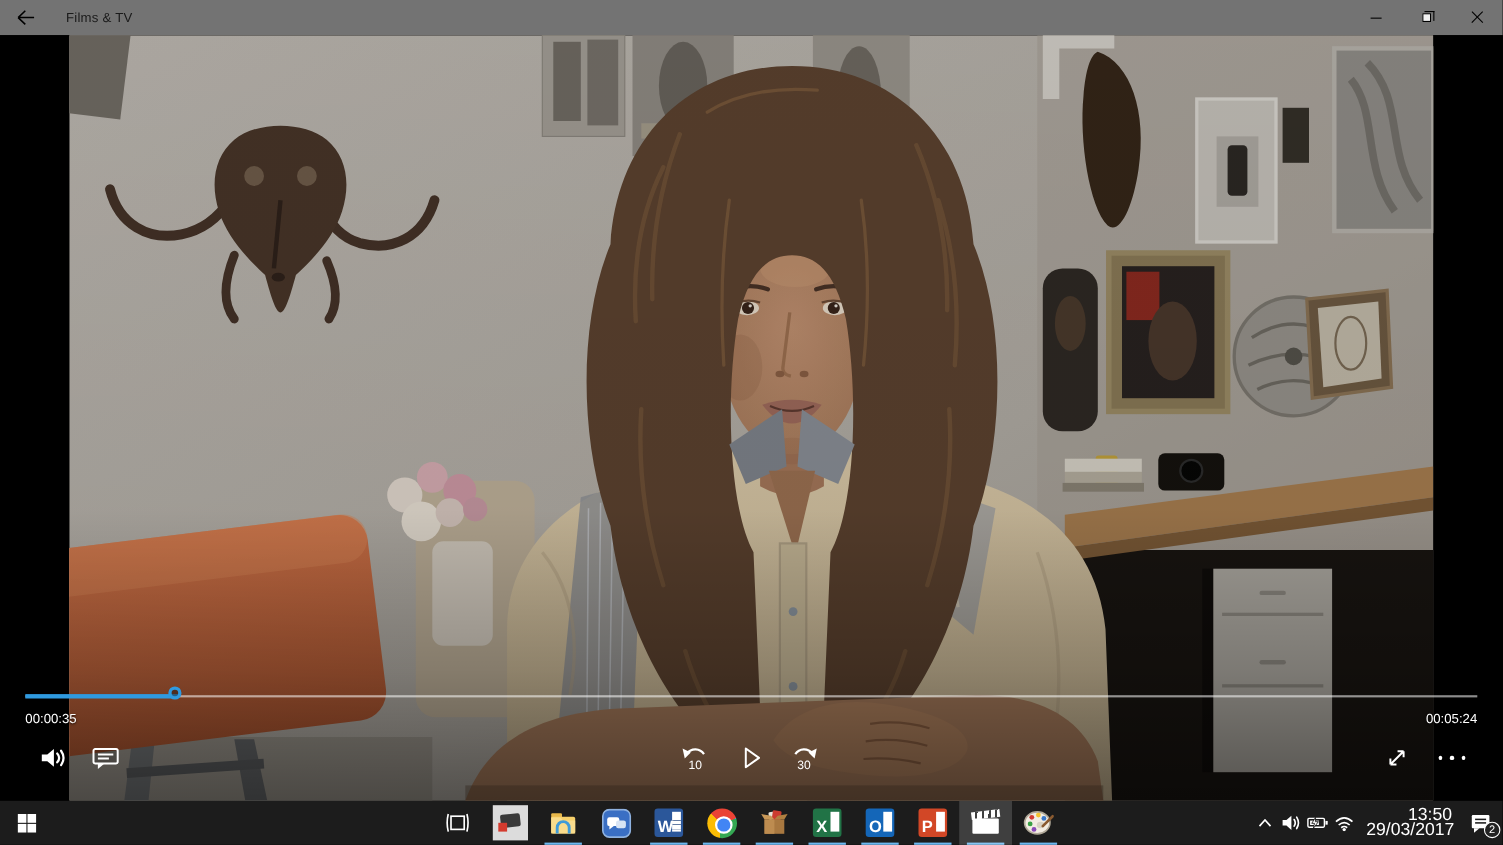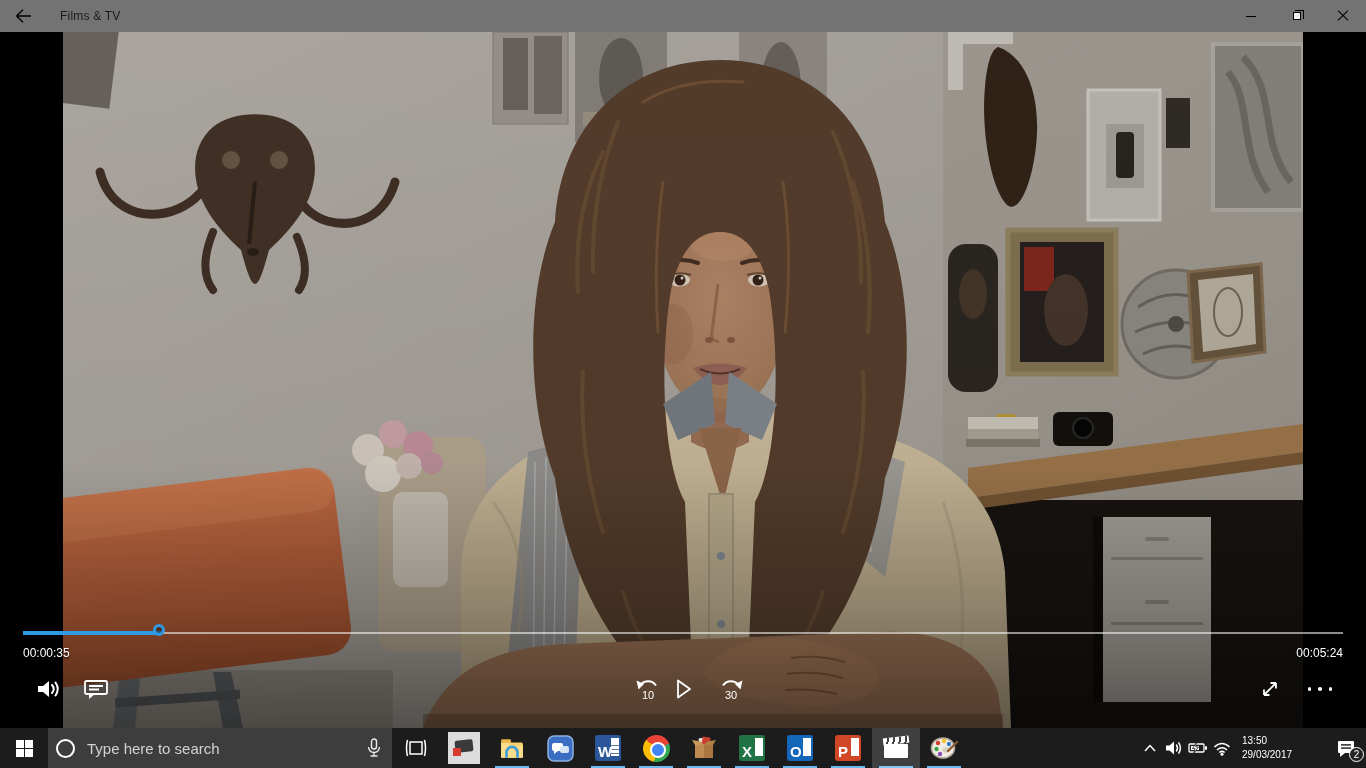--- a/index.html
+++ b/index.html
@@ -36,21 +36,21 @@
   .seek-progress { position:absolute; left:0; top:-1px; height:4px; background:#2f9ae0; width:10.5%; }
   .seek-thumb { position:absolute; top:-8px; left:10.5%; width:12px; height:12px; margin-left:-9px;
     border:3px solid #2f9ae0; border-radius:50%; background:rgba(25,25,28,.45); }
   .time { position:absolute; top:614px; font-size:12px; color:#fff;
     text-shadow:0 1px 2px rgba(0,0,0,.9); }
   .time-elapsed { left:23px; }
   .time-duration { right:23px; }
   .pbtn { position:absolute; top:641px; width:32px; height:32px; display:flex;
     align-items:center; justify-content:center; }
   .pb-volume { left:32px; } .pb-cc { left:80px; }
-  .pb-skipback { left:632px; } .pb-play { left:667px; } .pb-skipfwd { left:715px;text-decoration:underline; }
+  .pb-skipback { left:616px; } .pb-play { left:667px; } .pb-skipfwd { left:715px;text-decoration:underline; }
   .pb-full { left:1254px; } .pb-more { left:1304px; }
   .dots { display:flex; gap:7px; }
   .dots i { width:3.5px; height:3.5px; background:#fff; border-radius:50%; }
 
   
   .taskbar { position:absolute; left:0; bottom:0; width:1366px; height:40px; background:#1c1c1c; }
   .start-btn { position:absolute; left:0; top:0; width:48px; height:40px; display:flex;
     align-items:center; justify-content:center; }
   .search-box { position:absolute; left:48px; top:0; width:344px; height:40px; background:#3d3d3d;
     display:flex; align-items:center; }
@@ -81,21 +81,21 @@
   .chrome-ball { position:relative; width:27px; height:27px; border-radius:50%;
     background:conic-gradient(from -50deg,#ea4335 0 120deg,#4285f4 0 121deg,#34a853 0 240deg,#fbbc05 0 360deg); }
   .chrome-ball::after { content:""; position:absolute; left:7.5px; top:7.5px; width:12px; height:12px;
     border-radius:50%; background:#4285f4; border:2px solid #fff; }
   .clap { position:relative; width:26px; height:22px; }
   .clap .top { position:absolute; left:0; top:0; width:26px; height:7px; background:#fff;
     transform:rotate(-7deg); background-image:repeating-linear-gradient(100deg, transparent 0 4px, #3f3f3f 4px 6px); }
   .clap .body { position:absolute; left:1px; top:7px; width:24px; height:14px; background:#fff; border-radius:1px; }
   .tray { position:absolute; right:0; top:0; height:40px; display:flex; align-items:center; }
   .trayicon { width:24px; height:40px; display:flex; align-items:center; justify-content:center; }
-  .clock { width:78px; text-align:left; color:#fff; font-size:10px; line-height:14px; margin:0 6px 0 8px; }
+  .clock { width:78px; text-align:right; color:#fff; font-size:16px; line-height:14px; margin:0 6px 0 8px; }
   .action { position:relative; width:40px; height:40px; display:flex; align-items:center; justify-content:center; }
   .badge { position:absolute; right:2px; bottom:6px; width:15px; height:15px; border-radius:50%;
     background:#232323; border:1.5px solid #fff; color:#fff; font-size:10px; line-height:13px;
     text-align:center; }
 </style>
 </head>
 <body>
 
 <div class="window">
 
@@ -343,28 +343,20 @@
 
   <div class="taskbar">
     <div class="start-btn">
       <svg width="17" height="17" viewBox="0 0 17 17">
         <rect x="0" y="0" width="8" height="8" fill="#fff"></rect>
           <rect x="9" y="0" width="8" height="8" fill="#fff"></rect>
         <rect x="0" y="9" width="8" height="8" fill="#fff"></rect>
           <rect x="9" y="9" width="8" height="8" fill="#fff"></rect>
       </svg>
     </div>
-    <div class="search-box">
-      <span class="cortana-ring"></span>
-      <span class="search-text">Type here to search</span>
-      <svg class="mic" width="16" height="20" viewBox="0 0 16 20">
-        <rect x="5.5" y="1" width="5" height="10" rx="2.5" stroke="#e8e8e8" stroke-width="1.4" fill="none"></rect>
-        <path d="M2.5,9 a5.5,5.5 0 0 0 11,0 M8,14.5 V18 M4.5,18 H11.5" stroke="#e8e8e8" stroke-width="1.4" fill="none"></path>
-      </svg>
-    </div>
     <div class="taskview">
       <svg width="22" height="18" viewBox="0 0 22 18">
         <rect x="5" y="3" width="12" height="12" stroke="#fff" stroke-width="1.5" fill="none"></rect>
         <path d="M2.5,1 Q0.5,9 2.5,17 M19.5,1 Q21.5,9 19.5,17" stroke="#fff" stroke-width="1.5" fill="none"></path>
       </svg>
     </div>
 
     <div class="appicons">
       <div class="appicon">
         <span class="tile-gray">

